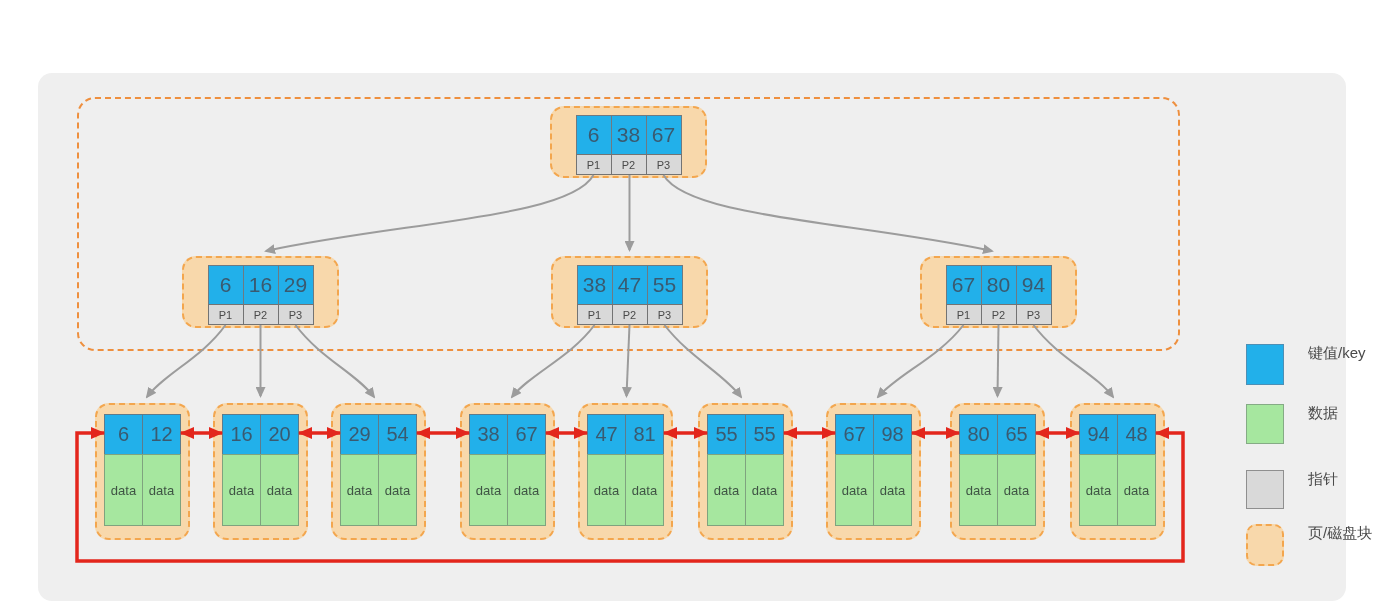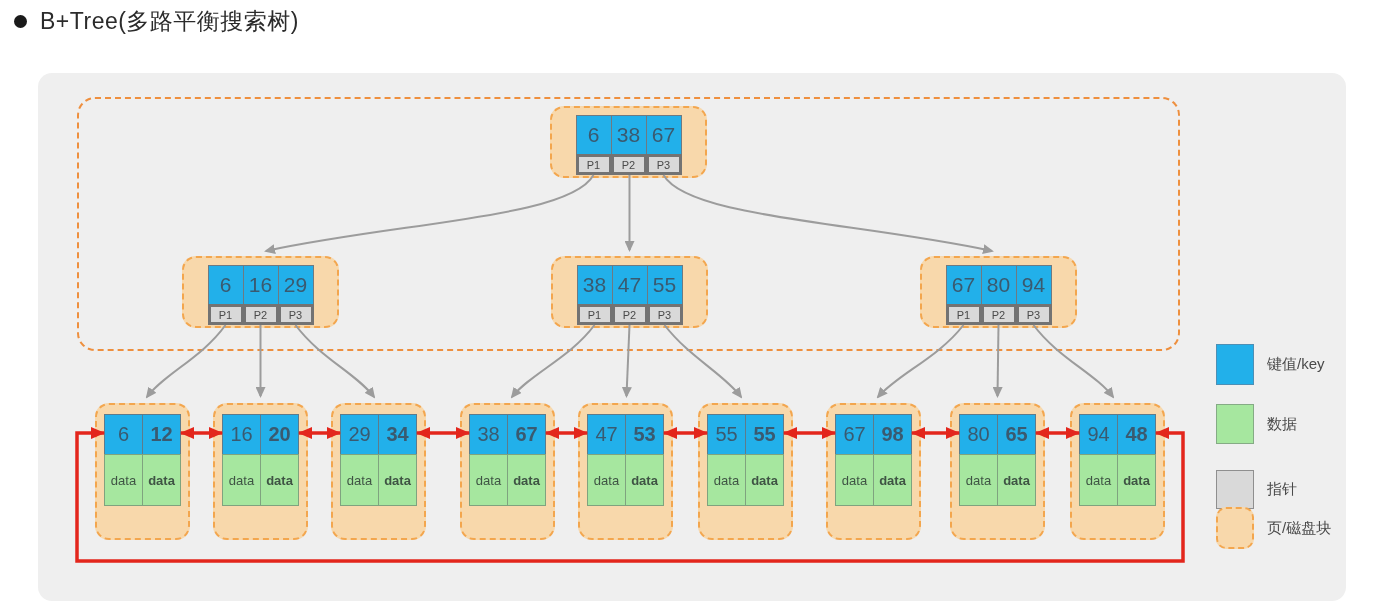--- a/index.html
+++ b/index.html
@@ -22,58 +22,54 @@
 
   
   .inode{width:157px;height:72px;}
   .itable{position:absolute;left:50%;top:7px;transform:translateX(-50%);}
   .irow{display:flex;}
   .irow + .irow{margin-top:-1px;}
   .icell{width:36px;height:40px;box-sizing:border-box;border:1px solid #6e7a82;
          background:var(--key-blue,#1fb1ed);display:flex;align-items:center;justify-content:center;
          font-size:21px;color:#3a5a70;}
   .icell + .icell{margin-left:-1px;}
-  .pcell{width:36px;height:21px;box-sizing:border-box;border:3px solid #737373;
+  .pcell{width:36px;height:21px;box-sizing:border-box;border:1px solid #737373;
          background:var(--pointer-gray,#d9d9d9);display:flex;align-items:center;justify-content:center;
          font-size:11px;color:#4a4a4a;}
   .pcell + .pcell{margin-left:-1px;}
 
   
   .leaf{width:95px;height:137px;top:403px;display:flex;justify-content:center;
         padding-top:9px;}
   .lcol{display:flex;flex-direction:column;}
-  .lcol + .lcol{margin-left:-1px;font-weight:bold;}
+  .lcol + .lcol{margin-left:-1px;}
   .kcell{width:39px;height:41px;box-sizing:border-box;border:1px solid #5d7b8c;
          background:var(--key-blue,#1fb1ed);display:flex;align-items:center;justify-content:center;
          font-size:20px;color:#3a5a70;}
-  .dcell{width:39px;height:52px;margin-top:-1px;box-sizing:border-box;border:1px solid #7fa37f;
+  .dcell{width:39px;height:72px;margin-top:-1px;box-sizing:border-box;border:1px solid #7fa37f;
          background:var(--data-green,#a6e79f);display:flex;align-items:center;justify-content:center;
          font-size:13px;color:#3f5444;}
 
   
-  .legend-row{position:absolute;display:flex;align-items:center;gap:13px;}
+  .legend-row{position:absolute;display:flex;align-items:flex-start;gap:24px;margin-left:30px;}
   .sw{box-sizing:border-box;flex:0 0 auto;}
   .sw-key{width:38px;height:41px;background:var(--key-blue,#1fb1ed);border:1px solid #4d8fb5;}
   .sw-data{width:38px;height:40px;background:var(--data-green,#a6e79f);border:1px solid #85ab85;}
   .sw-pointer{width:38px;height:39px;background:var(--pointer-gray,#d9d9d9);border:1px solid #8f8f8f;}
   .sw-page{width:38px;height:42px;background:var(--page,#f8d8ab);
            border:2px dashed var(--page-border,#f0b25e);border-radius:10px;}
   .legend-label{font-size:15px;color:#4a4a4a;}
 
   .arrows{position:absolute;left:0;top:0;z-index:5;pointer-events:none;}
 </style>
 </head>
 <body>
 
 <div class="stage">
 
-  <div class="title-row">
-    <span class="bullet"></span>
-    <span class="title-text">B+Tree(多路平衡搜索树)</span>
-  </div>
 
   <div class="panel"></div>
   <div class="outer-dash"></div>
 
   <div class="page-box inode" style="left:550px;top:106px;">
     <div class="itable">
       <div class="irow">
         <div class="icell">6</div>
         <div class="icell">38</div>
         <div class="icell">67</div>
@@ -152,21 +148,21 @@
       <div class="dcell">data</div>
     </div>
   </div>
 
   <div class="page-box leaf" style="left:331px;">
     <div class="lcol">
       <div class="kcell">29</div>
       <div class="dcell">data</div>
     </div>
     <div class="lcol">
-      <div class="kcell">34</div>
+      <div class="kcell">54</div>
       <div class="dcell">data</div>
     </div>
   </div>
 
   <div class="page-box leaf" style="left:460px;">
     <div class="lcol">
       <div class="kcell">38</div>
       <div class="dcell">data</div>
     </div>
     <div class="lcol">
@@ -174,21 +170,21 @@
       <div class="dcell">data</div>
     </div>
   </div>
 
   <div class="page-box leaf" style="left:578px;">
     <div class="lcol">
       <div class="kcell">47</div>
       <div class="dcell">data</div>
     </div>
     <div class="lcol">
-      <div class="kcell">53</div>
+      <div class="kcell">81</div>
       <div class="dcell">data</div>
     </div>
   </div>
 
   <div class="page-box leaf" style="left:698px;">
     <div class="lcol">
       <div class="kcell">55</div>
       <div class="dcell">data</div>
     </div>
     <div class="lcol">
@@ -235,21 +231,21 @@
     <span class="legend-label">键值/key</span>
   </div>
   <div class="legend-row" style="left:1216px;top:404px;">
     <span class="sw sw-data"></span>
     <span class="legend-label">数据</span>
   </div>
   <div class="legend-row" style="left:1216px;top:470px;">
     <span class="sw sw-pointer"></span>
     <span class="legend-label">指针</span>
   </div>
-  <div class="legend-row" style="left:1216px;top:507px;">
+  <div class="legend-row" style="left:1216px;top:524px;">
     <span class="sw sw-page"></span>
     <span class="legend-label">页/磁盘块</span>
   </div>
 
   <svg class="arrows" width="1396" height="607" viewBox="0 0 1396 607">
     <defs>
       <marker id="ga" markerUnits="userSpaceOnUse" markerWidth="11" markerHeight="10" refX="9" refY="5" orient="auto">
         <path d="M0,0 L11,5 L0,10 z" fill="#9c9c9c"></path>
       </marker>
       <marker id="ra" markerUnits="userSpaceOnUse" markerWidth="14" markerHeight="12" refX="13" refY="6" orient="auto-start-reverse">

